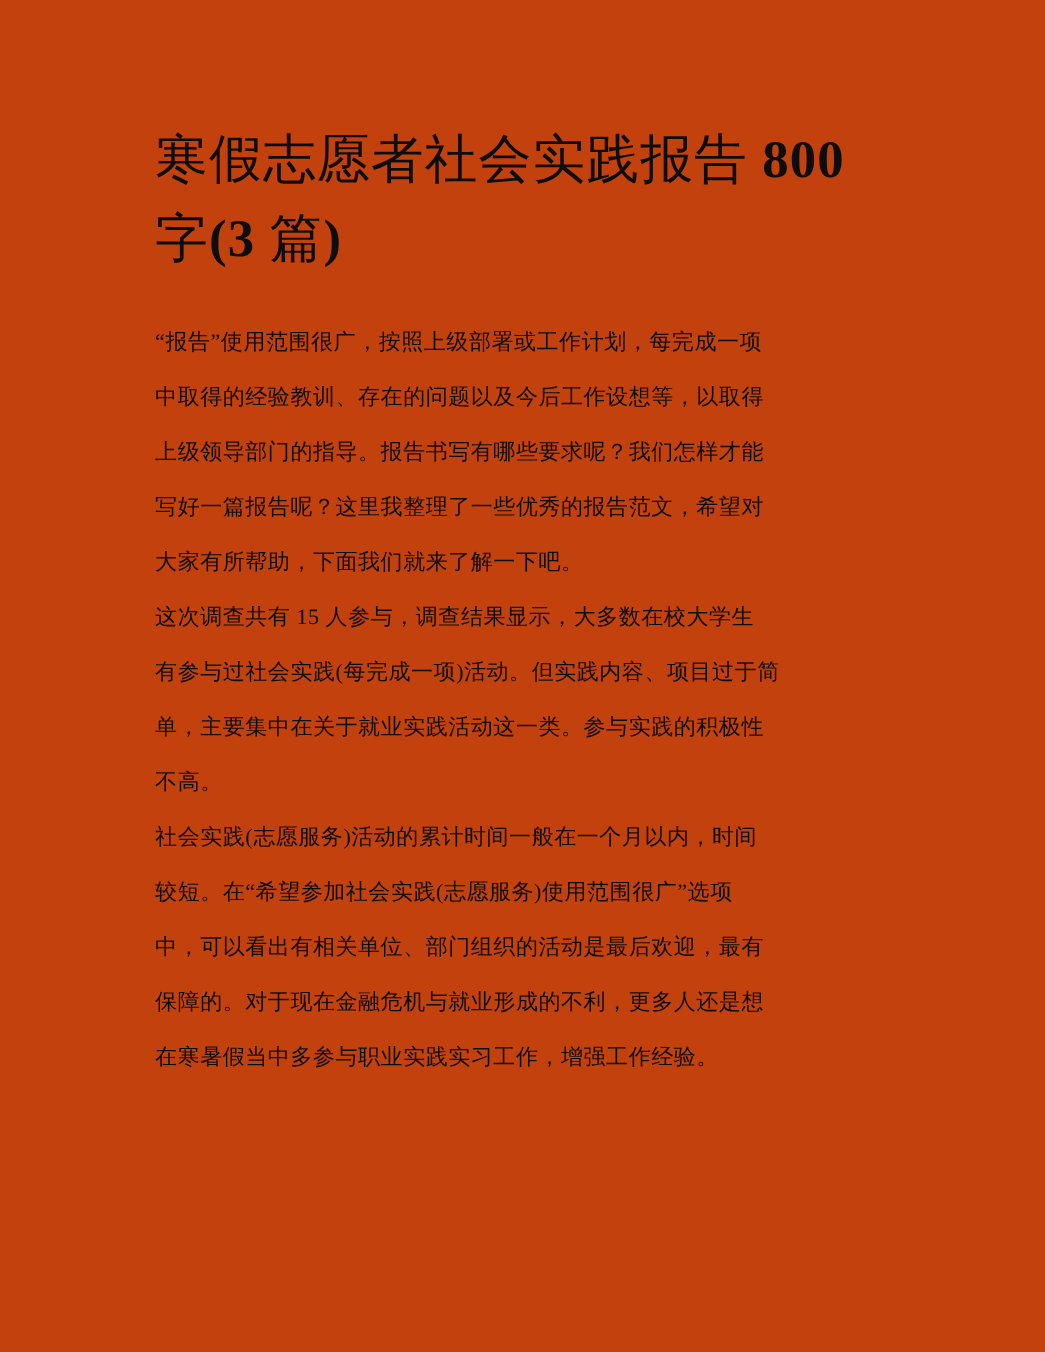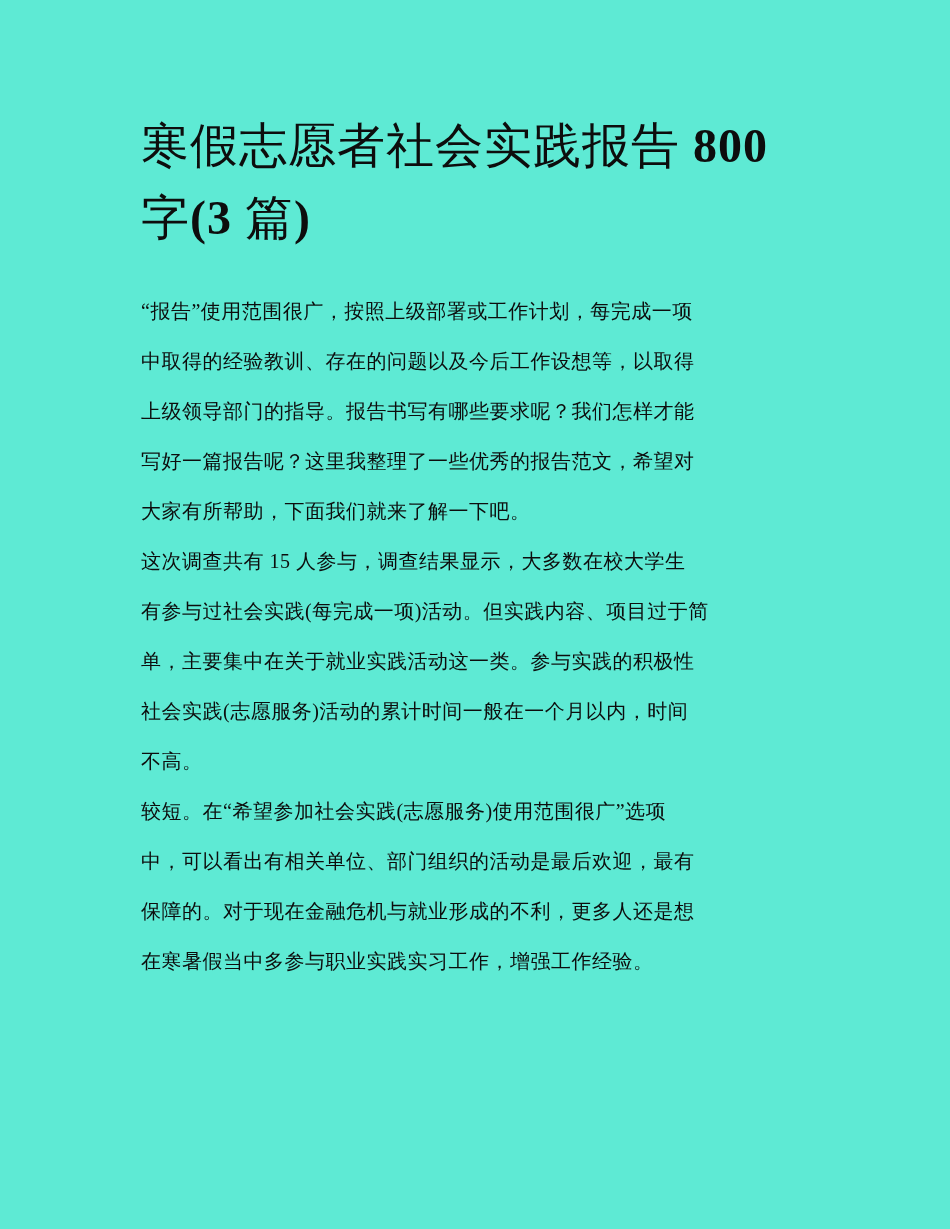--- a/index.html
+++ b/index.html
@@ -4,21 +4,21 @@
 <style>
   html, body {
     margin: 0;
     padding: 0;
     background: #ffffff;
   }
   .page {
     position: relative;
     width: 950px;
     height: 1229px;
-    background: #5eead4;
+    background: #c2410c;
     overflow: hidden;
     font-family: "Liberation Serif", "DejaVu Serif", serif;
     color: #0d0d0d;
   }
   .content {
     position: absolute;
     left: 141px;
     top: 0;
     width: 680px;
   }
@@ -55,21 +55,21 @@
       </h1>
     <div class="doc-body">
         <div class="body-line">“报告”使用范围很广，按照上级部署或工作计划，每完成一项</div>
         <div class="body-line">中取得的经验教训、存在的问题以及今后工作设想等，以取得</div>
         <div class="body-line">上级领导部门的指导。报告书写有哪些要求呢？我们怎样才能</div>
         <div class="body-line">写好一篇报告呢？这里我整理了一些优秀的报告范文，希望对</div>
         <div class="body-line">大家有所帮助，下面我们就来了解一下吧。</div>
         <div class="body-line">这次调查共有 15 人参与，调查结果显示，大多数在校大学生</div>
         <div class="body-line">有参与过社会实践(每完成一项)活动。但实践内容、项目过于简</div>
         <div class="body-line">单，主要集中在关于就业实践活动这一类。参与实践的积极性</div>
+        <div class="body-line">不高。</div>
         <div class="body-line">社会实践(志愿服务)活动的累计时间一般在一个月以内，时间</div>
-        <div class="body-line">不高。</div>
         <div class="body-line">较短。在“希望参加社会实践(志愿服务)使用范围很广”选项</div>
         <div class="body-line">中，可以看出有相关单位、部门组织的活动是最后欢迎，最有</div>
         <div class="body-line">保障的。对于现在金融危机与就业形成的不利，更多人还是想</div>
         <div class="body-line">在寒暑假当中多参与职业实践实习工作，增强工作经验。</div>
       </div>
   </div>
 </div>
 
 </body></html>

